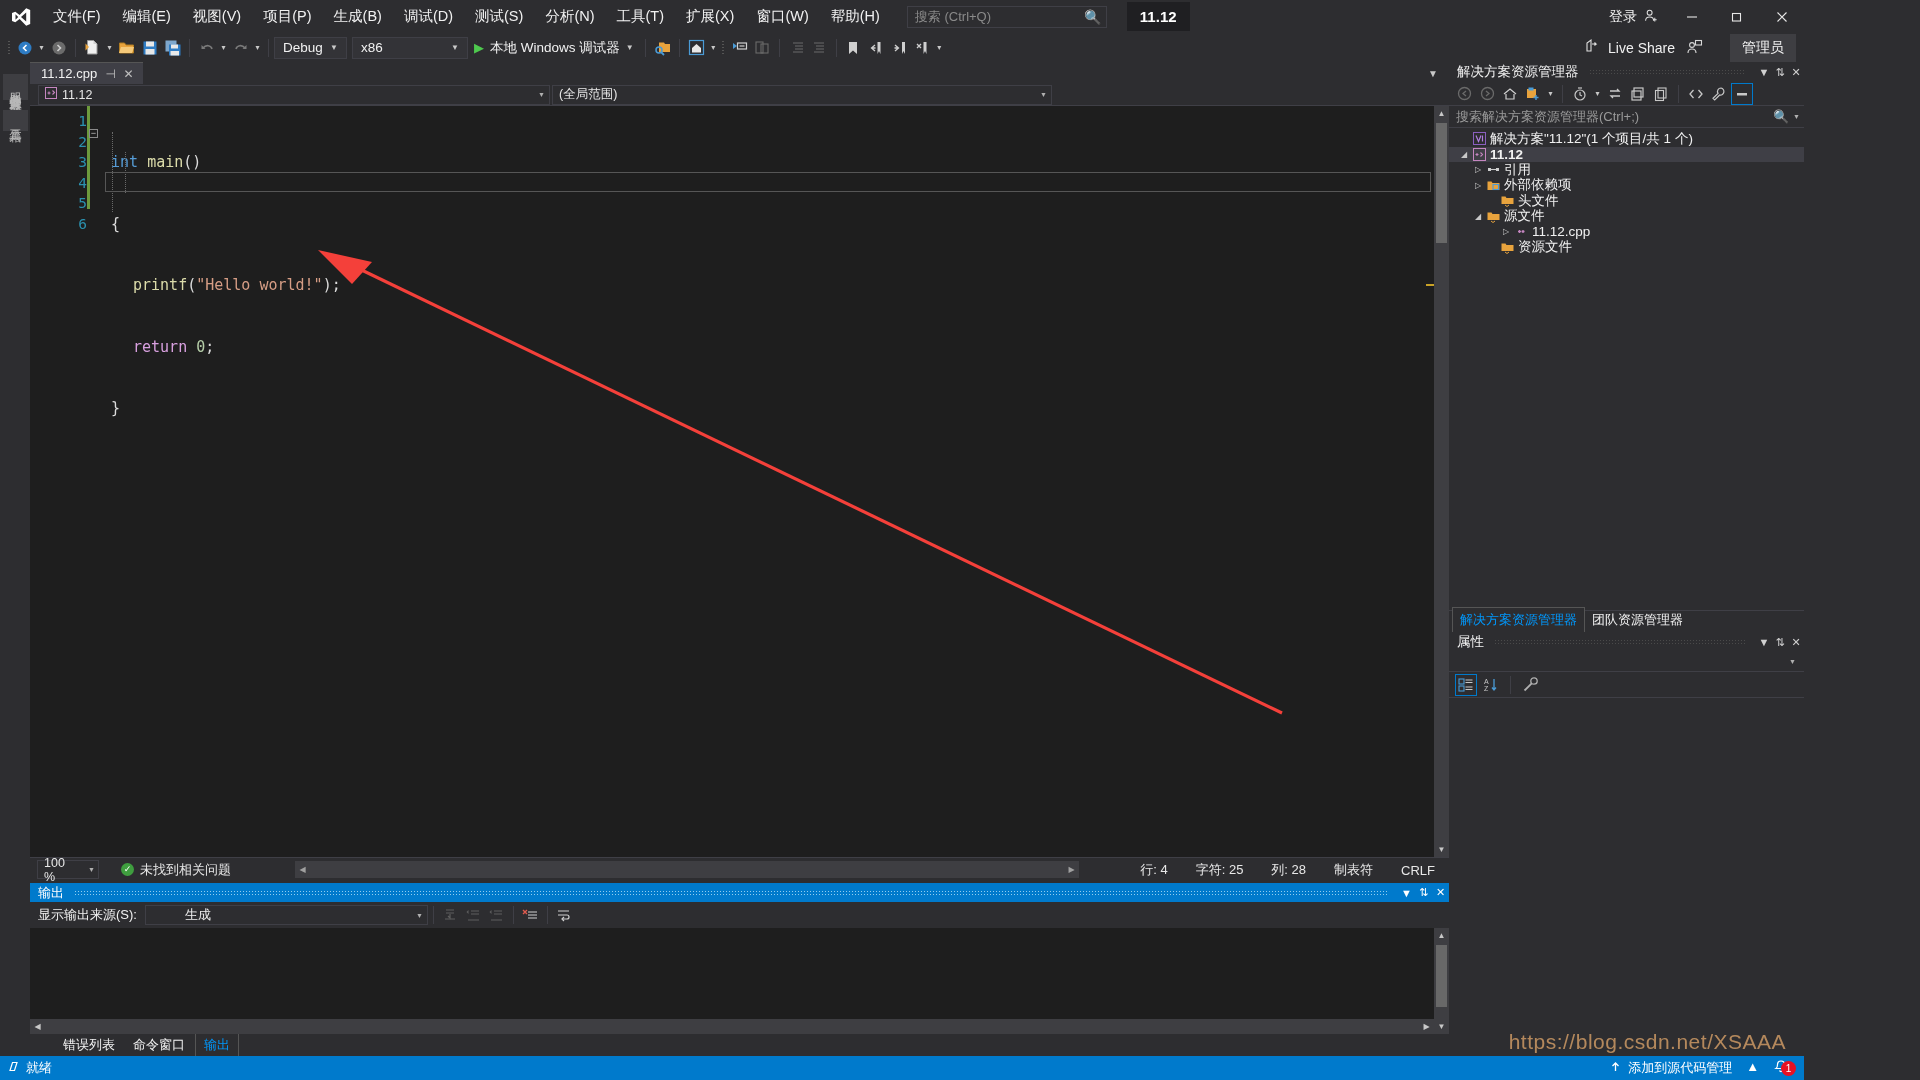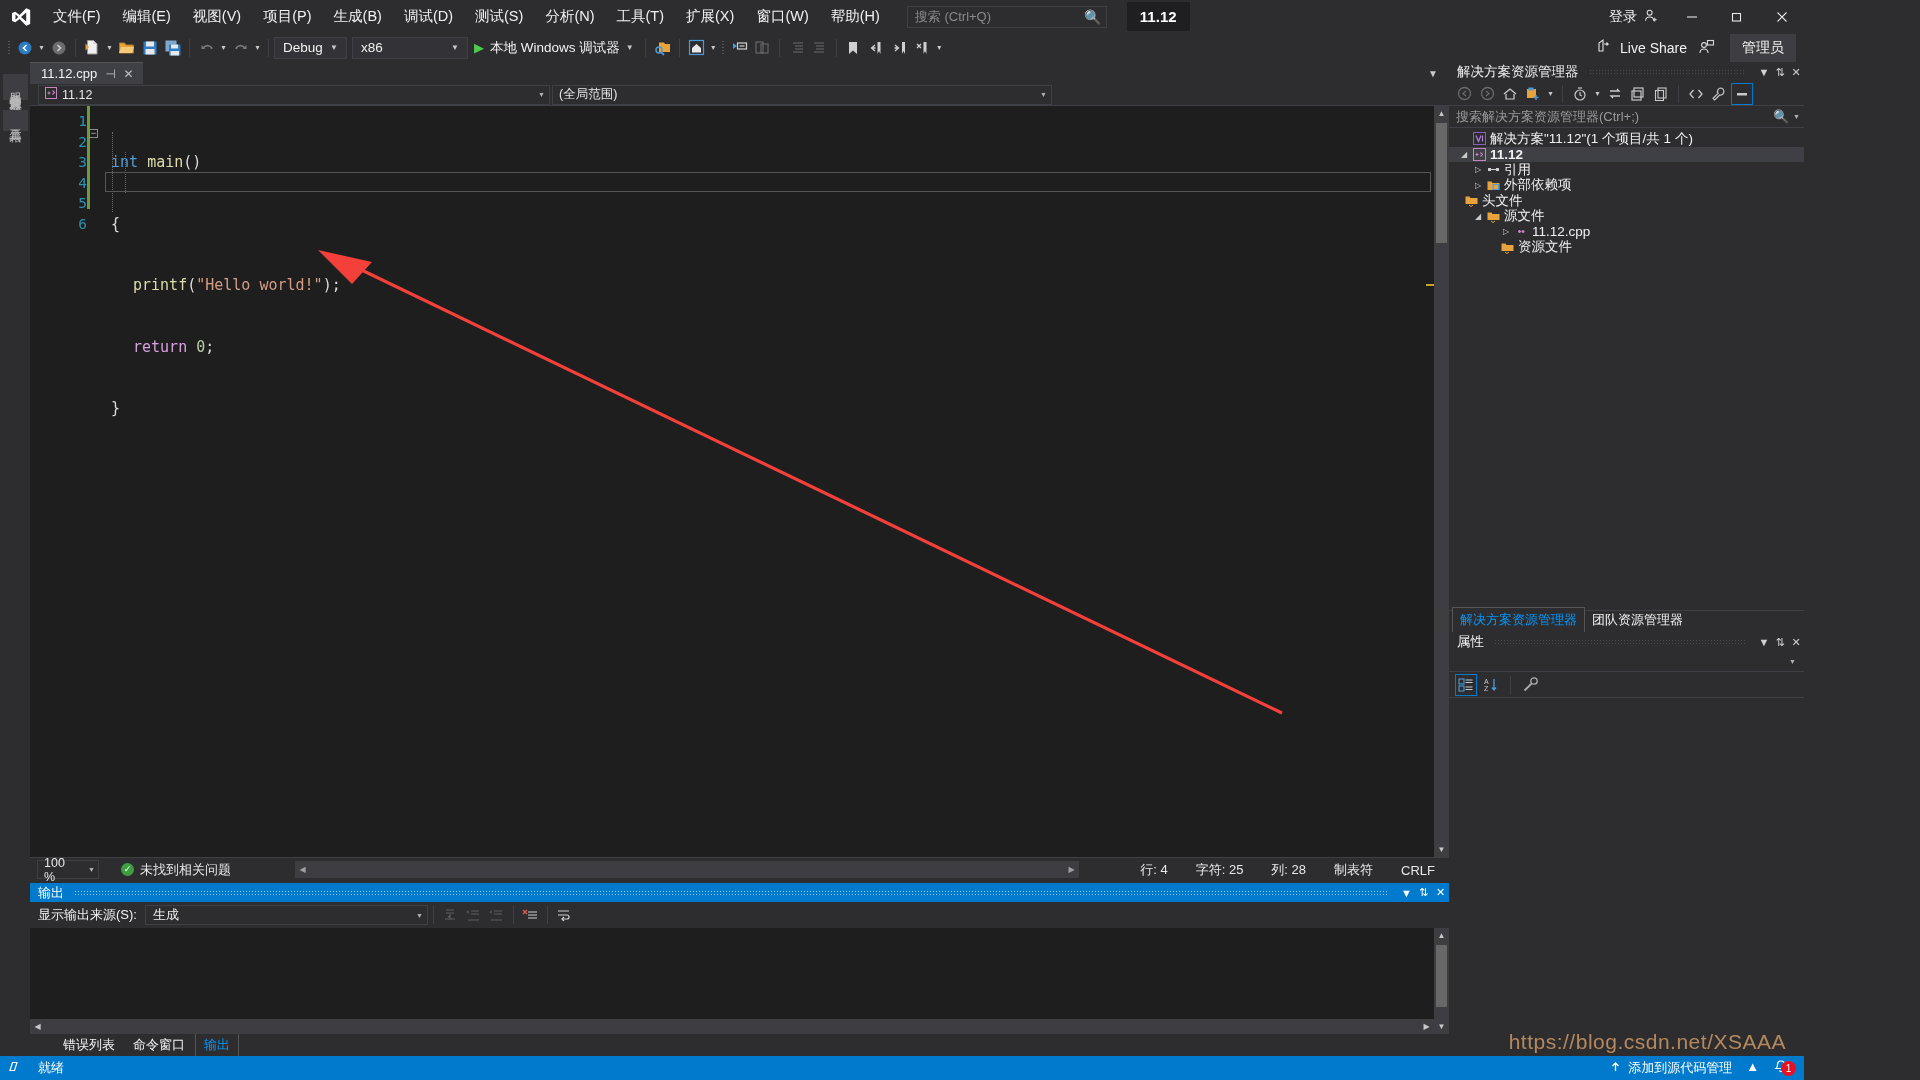--- a/index.html
+++ b/index.html
@@ -57,21 +57,21 @@
   .combo {
     height:22px; background:#333337; border:1px solid #3f3f46; color:#f1f1f1;
     display:flex; align-items:center; padding:0 3px 0 8px; font-size:13.5px;
   }
   .combo .cval { flex:1; white-space:nowrap; }
   .combo .cdn { color:#c8c8c8; font-size:8px; padding:0 5px; }
   .run-btn { display:flex; align-items:center; gap:6px; padding:0 6px; height:23px; font-size:13.5px; }
   .run-btn .tri { color:#4ec94e; font-size:13px; }
   .toolbar-right { position:absolute; right:0; top:0; height:29px; display:flex; align-items:center; padding-right:8px;}
   .liveshare { display:flex; align-items:center; gap:7px; font-size:14px; padding:0 8px; }
-  .admin-chip { background:#3e3e42; color:#f1f1f1; font-size:14px; padding:5px 12px; margin-left:12px; }
+  .admin-chip { background:#3e3e42; color:#f1f1f1; font-size:14px; padding:5px 12px; margin-left:24px; }
 
   
   .main { flex:1; display:flex; min-height:0; background:#2d2d30; }
 
   
   .leftrail { width:30px; background:#2d2d30; padding-top:12px; display:flex; flex-direction:column; align-items:center; gap:10px;}
   .vtab {
     writing-mode:vertical-rl; font-size:12.5px; color:#b8b8b8; background:#3e3e42;
     padding:9px 4px; letter-spacing:1px;
   }
@@ -158,21 +158,21 @@
   }
   .out-header .dots {
     flex:1; height:6px; margin:0 10px;
     background-image: radial-gradient(#8fcdf0 38%, transparent 40%);
     background-size:3px 3px;
   }
   .out-header .hbtn { width:17px; text-align:center; font-size:11px; color:#fff; }
   .out-toolbar { height:26px; display:flex; align-items:center; gap:0; padding-left:8px; font-size:13px; }
   .out-toolbar .lbl { margin-right:8px; }
   .out-combo { width:283px; height:20px; border:1px solid #3f3f46; background:#2d2d30; display:flex; align-items:center; padding:0 4px 0 7px; font-size:13px;}
-  .out-combo .ov { flex:1; }
+  .out-combo .ov { flex:1;margin-left:32px; }
   .out-combo .od { font-size:7px; color:#b0b0b0; }
   .out-body { flex:1; background:#1e1e1e; position:relative; }
   .out-vs { position:absolute; right:0; top:0; bottom:0; width:15px; background:#3e3e42;}
   .out-vs .thumb { position:absolute; left:2px; right:2px; top:17px; height:62px; background:#686868;}
   .out-hs { position:absolute; left:0; right:15px; bottom:0; height:15px; background:#3e3e42;}
   .out-arr { color:#c8c8c8; font-size:8px; text-align:center; line-height:15px; position:absolute; width:15px; height:15px;}
 
   .panel-tabs { height:22px; display:flex; align-items:center; gap:2px; padding-left:25px; background:#2d2d30;}
   .ptab { font-size:13px; color:#f1f1f1; padding:3px 8px; }
   .ptab.active { color:#0097fb; border:1px solid #555; }
@@ -213,21 +213,21 @@
   .prop-tb { height:26px; display:flex; align-items:center; gap:3px; padding-left:6px; border-bottom:1px solid #3f3f46;}
   .prop-btn { width:22px; height:22px; display:flex; align-items:center; justify-content:center; }
   .prop-btn.sel { border:1px solid #007acc; }
   .prop-body { flex:1; background:#2d2d30; }
 
   
   .statusbar {
     height:24px; flex:0 0 24px; background:#007acc; display:flex; align-items:center;
     padding:0 6px; font-size:13px; color:#ffffff; position:relative;
   }
-  .sb-left { display:flex; align-items:flex-end; gap:17px; }
+  .sb-left { display:flex; align-items:flex-end; gap:5px; }
   .sb-right { position:absolute; right:8px; display:flex; align-items:flex-start; gap:14px; }
   .notif-badge {
     background:#e81123; color:#fff; border-radius:50%; width:15px; height:15px;
     font-size:10px; text-align:center; line-height:15px; margin-left:-8px;
   }
   .watermark {
     position:absolute; right:18px; bottom:26px; font-size:21px; color:#fdba74;
     opacity:.65; letter-spacing:.5px; pointer-events:none; white-space:nowrap;
   }
   
@@ -736,21 +736,21 @@
         <div class="trow" style="padding-left:22px;">
           <span class="tw">▷</span>
           <span class="ticon">
             <svg width="13" height="13" viewBox="0 0 13 13">
                 <path d="M0.5 2.5h4l1 1.5h7v7h-12z" fill="#e8a33d"></path>
                 <rect x="6" y="5.5" width="5.5" height="5" fill="none" stroke="#4a9bd6" stroke-width="1.1"></rect>
               </svg>
           </span>
           <span class="tlabel">外部依赖项</span>
         </div>
-        <div class="trow" style="">
+        <div class="trow" style="padding-left:36px;">
           <span class="tw"></span>
           <span class="ticon">
             <svg width="13" height="13" viewBox="0 0 13 13">
                 <path d="M0.5 2.5h4l1 1.5h7v6h-12z" fill="#e8a33d"></path>
                 <path d="M4 11l2 1.5 2-1.5" fill="none" stroke="#e8a33d" stroke-width="1"></path>
               </svg>
           </span>
           <span class="tlabel">头文件</span>
         </div>
         <div class="trow" style="padding-left:22px;">

